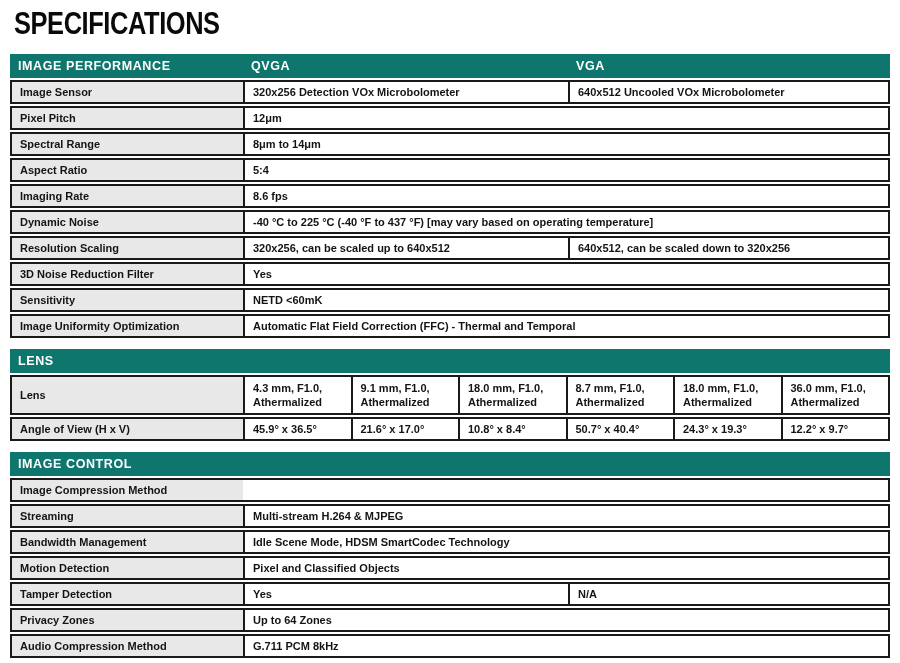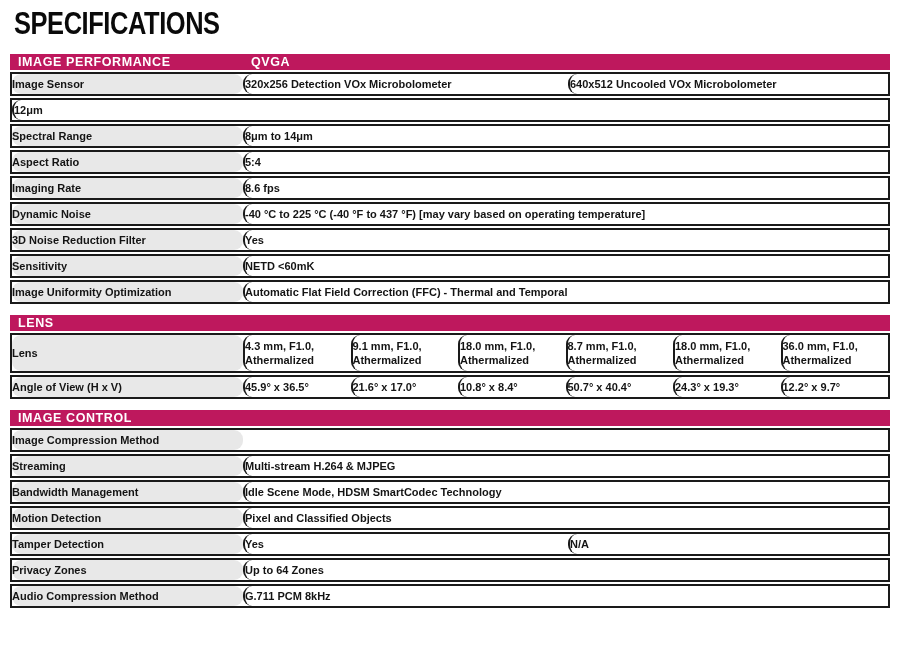--- a/index.html
+++ b/index.html
@@ -23,22 +23,22 @@
     letter-spacing: -0.5px;
     margin: 2px 0 12px 4px;
     transform: scaleX(0.82);
     transform-origin: left center;
     white-space: nowrap;
   }
   .spec-table { margin-bottom: 11px; }
   .thead {
     display: flex;
     align-items: center;
-    height: 16px;
-    background: #be185d;
+    height: 24px;
+    background: #0f766e;
     color: #ffffff;
     font-weight: bold;
     font-size: 12.5px;
     letter-spacing: 0.6px;
     margin-bottom: 2px;
   }
   .h-main  { width: 231px; flex: none; padding-left: 8px; box-sizing: border-box; }
   .h-wide  { flex: 1; padding-left: 8px; }
   .h-col1  { width: 325px; flex: none; padding-left: 10px; box-sizing: border-box; }
   .h-col2  { flex: 1; padding-left: 10px; }
@@ -51,24 +51,23 @@
     min-height: 24px;
     background: #ffffff;
     font-size: 11px;
     font-weight: bold;
     color: #141414;
   }
   .trow.tall { min-height: 40px; }
   .cell {
     display: flex;
     align-items: center;
-    padding: 1px 0;
+    padding: 1px 8px;
     box-sizing: border-box;
     line-height: 1.3;
-    border-radius: 9px;
   }
   .lbl {
     width: 231px;
     flex: none;
     background: #e8e8e8;
   }
   .val {
     flex: 1;
     border-left: 2px solid #1a1a1a;
   }
@@ -78,45 +77,52 @@
 <body>
 
 <div class="page">
 
   <div class="page-title">SPECIFICATIONS</div>
 
   <div class="spec-table">
     <div class="thead">
       <div class="h-main">IMAGE PERFORMANCE</div>
       <div class="h-col1">QVGA</div>
+      <div class="h-col2">VGA</div>
     </div>
 
     <div class="trow">
       <div class="cell lbl">Image Sensor</div>
       <div class="cell val qcol">320x256 Detection VOx Microbolometer</div>
       <div class="cell val">640x512 Uncooled VOx Microbolometer</div>
     </div>
     <div class="trow">
+      <div class="cell lbl">Pixel Pitch</div>
       <div class="cell val">12μm</div>
     </div>
     <div class="trow">
       <div class="cell lbl">Spectral Range</div>
       <div class="cell val">8μm to 14μm</div>
     </div>
     <div class="trow">
       <div class="cell lbl">Aspect Ratio</div>
       <div class="cell val">5:4</div>
     </div>
     <div class="trow">
       <div class="cell lbl">Imaging Rate</div>
       <div class="cell val">8.6 fps</div>
     </div>
     <div class="trow">
       <div class="cell lbl">Dynamic Noise</div>
       <div class="cell val">-40 °C to 225 °C (-40 °F to 437 °F) [may vary based on operating temperature]</div>
+    </div>
+    <div class="trow">
+      <div class="cell lbl">Resolution Scaling</div>
+      <div class="cell val qcol">320x256, can be scaled up to 640x512</div>
+      <div class="cell val">640x512, can be scaled down to 320x256</div>
     </div>
     <div class="trow">
       <div class="cell lbl">3D Noise Reduction Filter</div>
       <div class="cell val">Yes</div>
     </div>
     <div class="trow">
       <div class="cell lbl">Sensitivity</div>
       <div class="cell val">NETD &lt;60mK</div>
     </div>
     <div class="trow">

